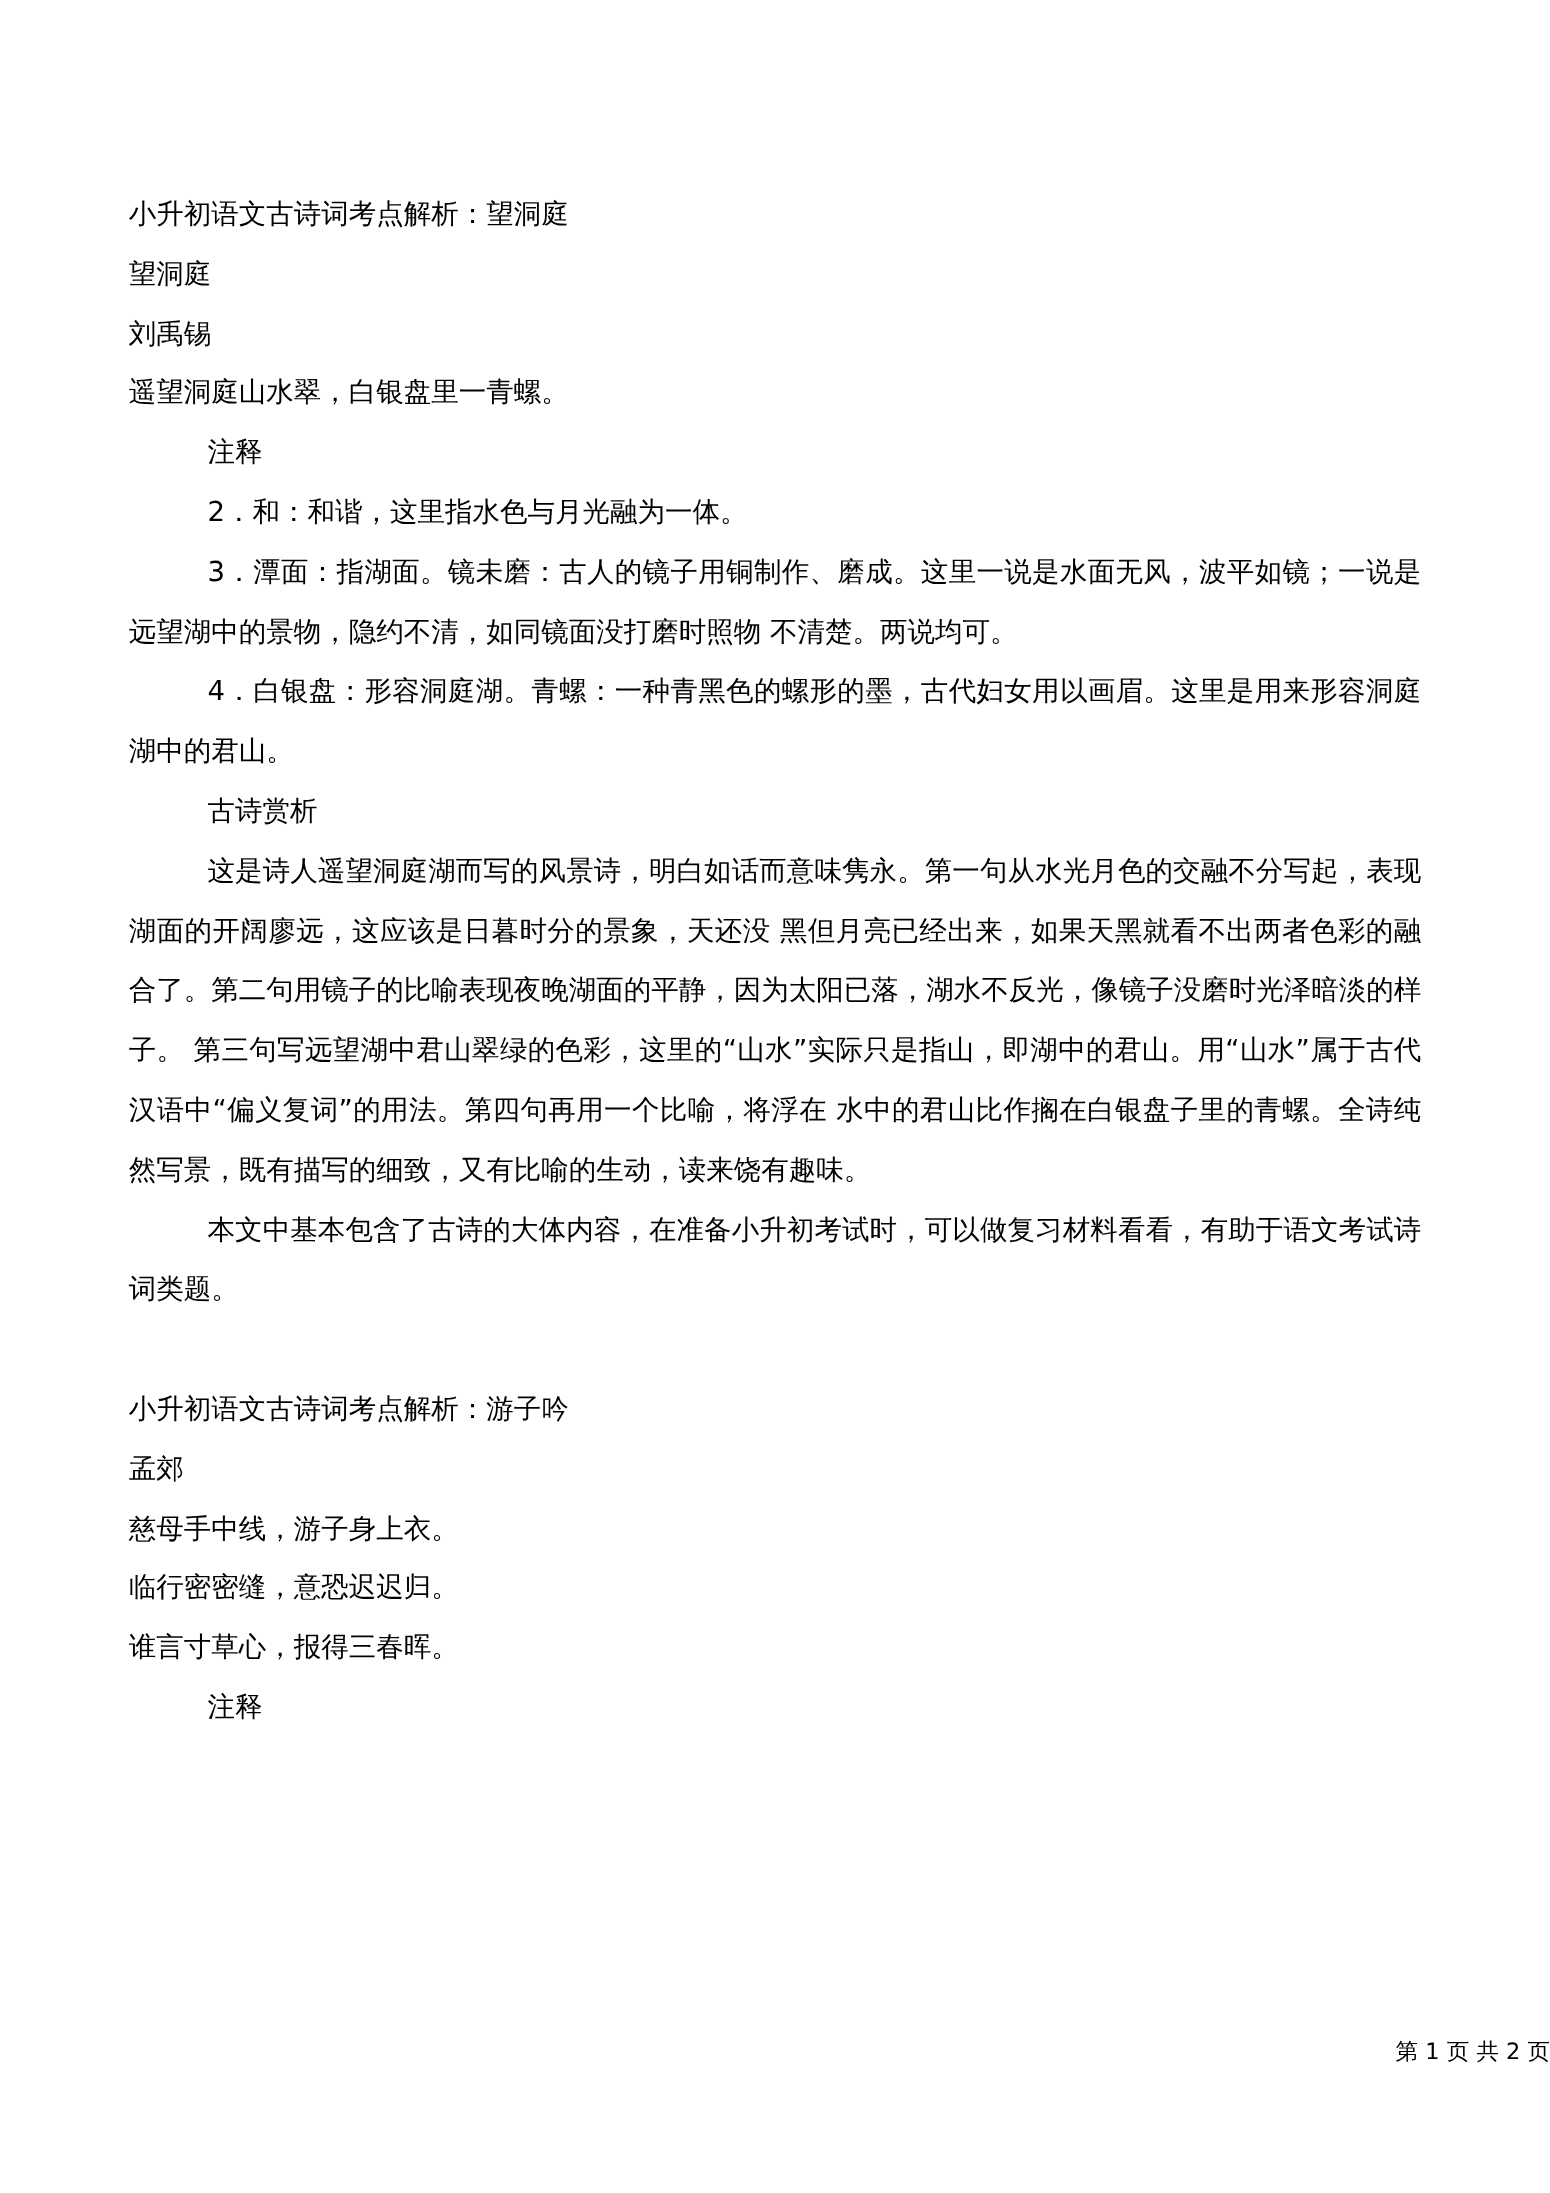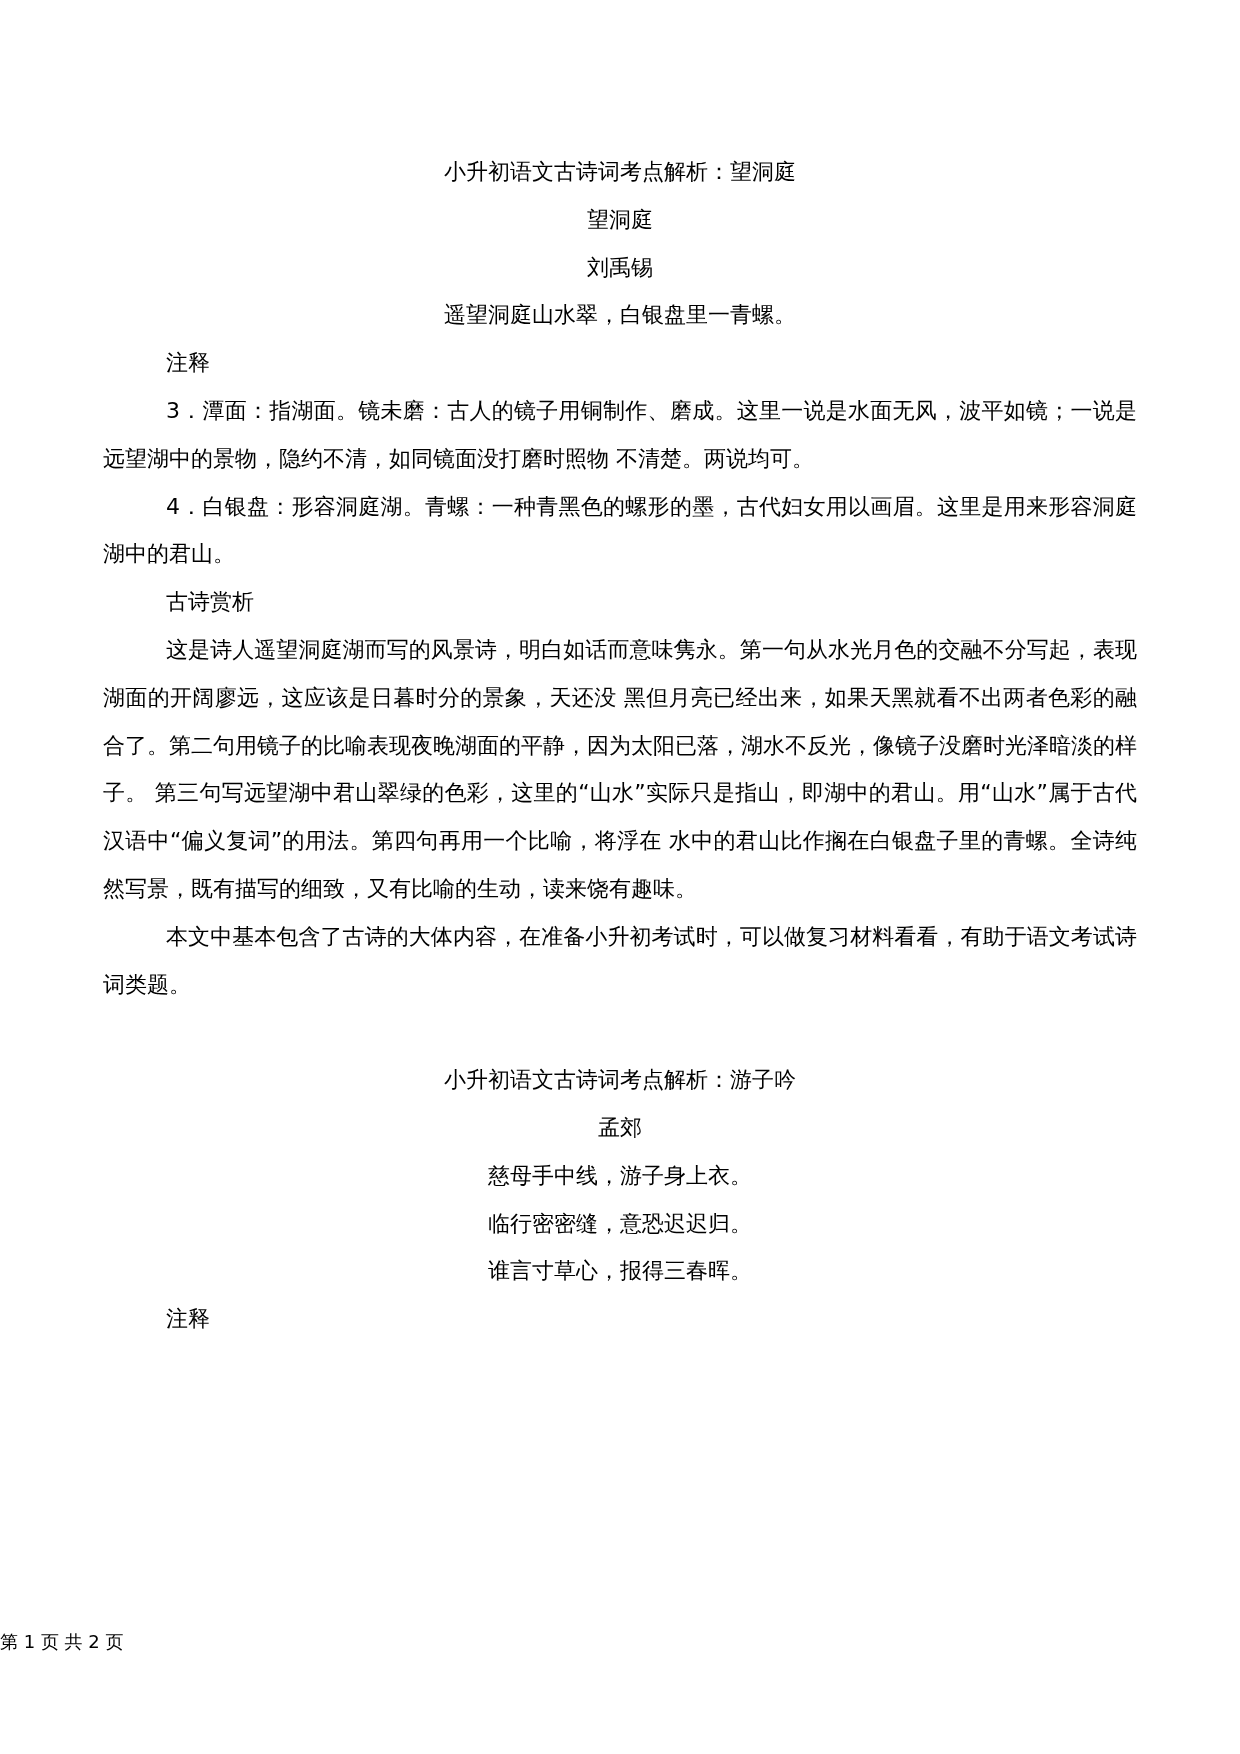--- a/index.html
+++ b/index.html
@@ -22,53 +22,54 @@
     right: 103px;
     top: 148px;
     font-size: 22px;
     line-height: 47.8px;
   }
   .content p {
     margin: 0;
     padding: 0;
   }
   .center {
-    text-align: center;
+    text-align: left;
   }
   .body-par {
     text-align: justify;
     text-indent: 63px;
     word-break: break-all;
   }
   .spacer-line {
     height: 47.8px;
   }
   .footer {
     position: absolute;
     left: 0;
     right: 0;
     top: 1630px;
-    text-align: left;
+    text-align: right;
     font-size: 18px;
     line-height: 24px;
     color: #000000;
   }
 </style>
 </head>
 <body>
 
 <div class="page">
   <div class="content">
 
     <p class="center">小升初语文古诗词考点解析：望洞庭</p>
     <p class="center">望洞庭</p>
     <p class="center">刘禹锡</p>
     <p class="center">遥望洞庭山水翠，白银盘里一青螺。</p>
 
     <p class="body-par">注释</p>
+    <p class="body-par">2．和：和谐，这里指水色与月光融为一体。</p>
     <p class="body-par">3．潭面：指湖面。镜未磨：古人的镜子用铜制作、磨成。这里一说是水面无风，波平如镜；一说是远望湖中的景物，隐约不清，如同镜面没打磨时照物 不清楚。两说均可。</p>
     <p class="body-par">4．白银盘：形容洞庭湖。青螺：一种青黑色的螺形的墨，古代妇女用以画眉。这里是用来形容洞庭湖中的君山。</p>
 
     <p class="body-par">古诗赏析</p>
     <p class="body-par">这是诗人遥望洞庭湖而写的风景诗，明白如话而意味隽永。第一句从水光月色的交融不分写起，表现湖面的开阔廖远，这应该是日暮时分的景象，天还没 黑但月亮已经出来，如果天黑就看不出两者色彩的融合了。第二句用镜子的比喻表现夜晚湖面的平静，因为太阳已落，湖水不反光，像镜子没磨时光泽暗淡的样子。 第三句写远望湖中君山翠绿的色彩，这里的“山水”实际只是指山，即湖中的君山。用“山水”属于古代汉语中“偏义复词”的用法。第四句再用一个比喻，将浮在 水中的君山比作搁在白银盘子里的青螺。全诗纯然写景，既有描写的细致，又有比喻的生动，读来饶有趣味。</p>
     <p class="body-par">本文中基本包含了古诗的大体内容，在准备小升初考试时，可以做复习材料看看，有助于语文考试诗词类题。</p>
 
     <div class="spacer-line"></div>
 
     <p class="center">小升初语文古诗词考点解析：游子吟</p>

